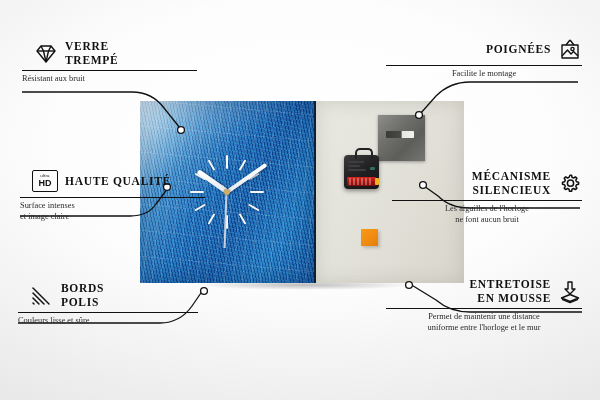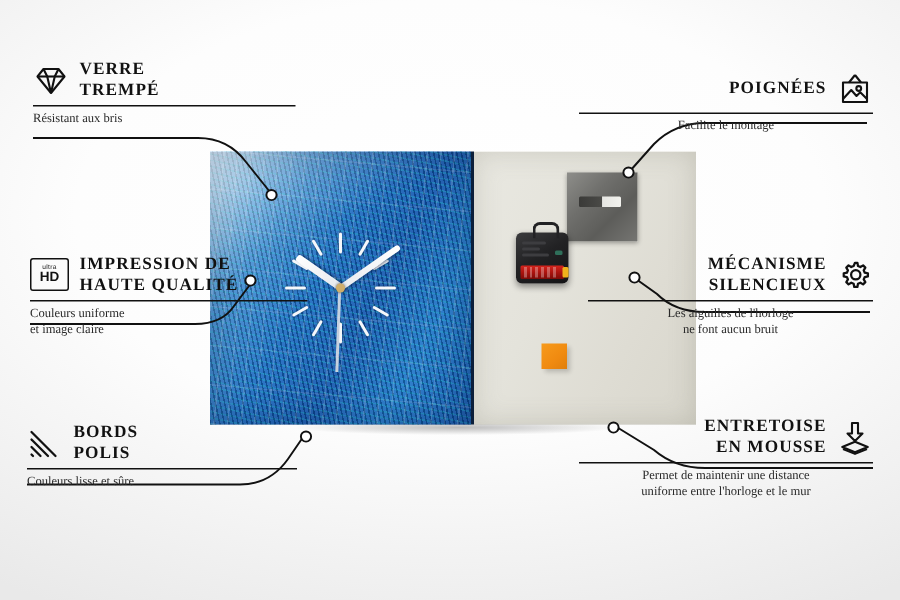--- a/index.html
+++ b/index.html
@@ -114,21 +114,21 @@
     opacity:.55;
   }
   .foam{
     position:absolute;left:45px;top:128px;width:17px;height:17px;
     background:linear-gradient(140deg,#f79a1b 0%,#f08a10 60%,#e07f0c 100%);
     box-shadow:2px 2px 3px rgba(0,0,0,.18);
   }
   
   .feat{position:absolute;}
   .feat .row{display:flex;align-items:center;gap:7px;}
-  .feat.left .row{justify-content:flex-start;}
+  .feat.left .row{justify-content:flex-start;margin-left:12px;}
   .feat.right .row{justify-content:flex-end;}
   .title{
     font-family:"Liberation Serif", serif;
     font-weight:bold;font-size:11.5px;letter-spacing:.7px;color:#111;
     line-height:13.5px;text-transform:uppercase;
   }
   .feat.right .title{text-align:right;}
   .rule{height:1.3px;background:#111;margin-top:3px;}
   .desc{
     font-family:"Liberation Serif", serif;
@@ -141,21 +141,21 @@
     width:24px;height:20px;border:1.6px solid #111;border-radius:2px;
     display:flex;flex-direction:column;align-items:center;justify-content:center;
     font-family:"Liberation Sans", sans-serif;color:#111;
   }
   .hdbox .u{font-size:4.4px;line-height:4.6px;letter-spacing:.2px;}
   .hdbox .h{font-size:9px;font-weight:bold;line-height:9.4px;}
   
   #f-verre{left:22px;top:40px;width:175px;}
   #f-impression{left:20px;top:170px;width:185px;}
   #f-bords{left:18px;top:282px;width:180px;}
-  #f-poignees{right:18px;top:48px;width:196px;}
+  #f-poignees{right:18px;top:38px;width:196px;}
   #f-mecanisme{right:18px;top:170px;width:190px;}
   #f-entretoise{right:18px;top:278px;width:196px;}
   svg.lines{position:absolute;left:0;top:0;width:600px;height:400px;pointer-events:none;}
 </style>
 </head>
 <body>
 
 <div id="stage">
 
   <div class="photo-shadow"></div>
@@ -256,42 +256,41 @@
       </span>
       <div>
         <div class="title">
           <div>VERRE</div>
           <div>TREMPÉ</div>
         </div>
       </div>
     </div>
     <div class="rule"></div>
     <div class="desc">
-      <div>Résistant aux bris</div>
+      <div>Résistant aux bruit</div>
     </div>
   </div>
 
   <div class="feat left" id="f-impression">
     <div class="row">
       <span class="ico">
         <span class="hdbox">
           <span class="u">ultra</span>
           <span class="h">HD</span>
         </span>
       </span>
       <div>
         <div class="title">
-          <div>IMPRESSION DE</div>
           <div>HAUTE QUALITÉ</div>
         </div>
       </div>
     </div>
     <div class="rule"></div>
     <div class="desc">
-      <div>Couleurs uniforme</div>
+      <div>Surface intenses</div>
       <div>et image claire</div>
     </div>
   </div>
 
   <div class="feat left" id="f-bords">
     <div class="row">
       <span class="ico">
         <svg viewBox="0 0 24 24" fill="none" stroke="#111" stroke-width="1.5" stroke-linecap="round">
           <path d="M3 4 L19 20"></path>
             <path d="M3 9 L14 20"></path>

